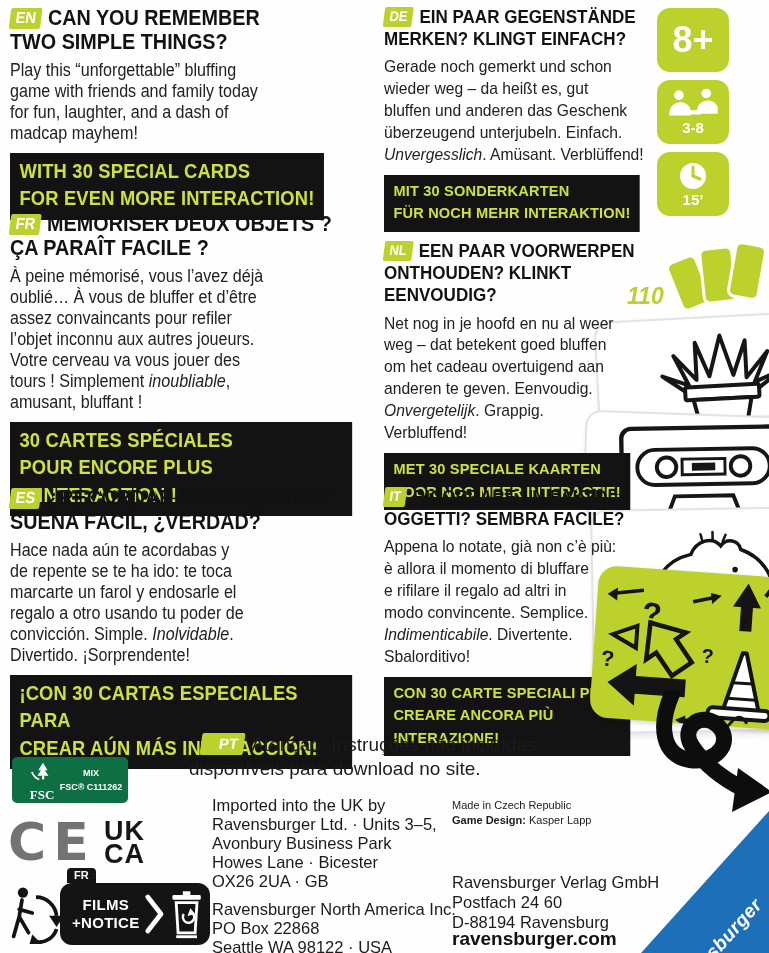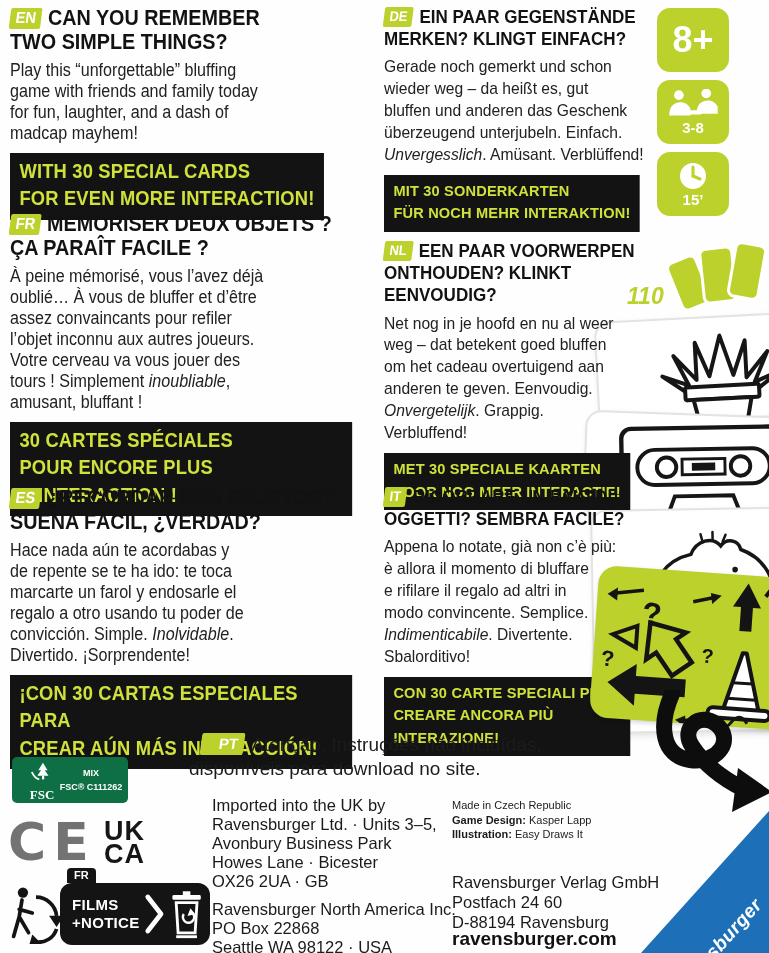--- a/index.html
+++ b/index.html
@@ -73,21 +73,21 @@
   #fsc .fsc-mix{font-size:9px;font-weight:bold;margin-bottom:4px;}
   #fsc .fsc-code{font-size:9px;font-weight:bold;white-space:nowrap;}
   #ce{position:absolute;left:8px;top:816px;font-family:"DejaVu Sans", sans-serif;font-size:52px;font-weight:600;
     letter-spacing:7px;color:#737373;line-height:1;z-index:2;}
   #ukca{position:absolute;left:104px;top:820px;font-size:27px;font-weight:800;line-height:.85;letter-spacing:1px;color:#161616;z-index:2;}
   #triman{position:absolute;left:8px;top:884px;z-index:2;}
   #films{position:absolute;left:60px;top:868px;z-index:2;}
   #films .fr-tab{position:absolute;left:7px;top:0;background:#141414;color:#fff;font-weight:bold;font-size:11px;
     padding:1px 7px 2px;border-radius:4px 4px 0 0;}
   #films .films-main{position:absolute;left:0;top:15px;display:flex;align-items:center;background:#141414;
-    border-radius:12px;height:62px;width:150px;padding:0 4px 0 12px;box-sizing:border-box;}
+    border-radius:12px;height:62px;width:150px;padding:0 4px 0 12px;box-sizing:border-box;text-align:center;}
   #films .films-text{color:#fff;font-weight:bold;font-size:15px;line-height:1.2;letter-spacing:.3px;}
 
   
   .addr{position:absolute;font-size:16.5px;line-height:1.15;white-space:pre-line;color:#1b1b1b;z-index:2;}
   #addr-uk{left:212px;top:796px;}
   #addr-us{left:212px;top:900px;}
   #credits{position:absolute;left:452px;top:798px;font-size:11px;line-height:1.32;color:#1b1b1b;z-index:2;}
   #publisher{position:absolute;left:452px;top:872px;font-size:16.5px;line-height:1.22;white-space:pre-line;color:#1b1b1b;z-index:2;}
   #website{position:absolute;left:452px;top:928px;font-size:19px;font-weight:bold;color:#111;z-index:2;}
 
@@ -330,21 +330,20 @@
 Avonbury Business Park
 Howes Lane · Bicester
 OX26 2UA · GB</div>
 <div class="addr" id="addr-us">Ravensburger North America Inc.
 PO Box 22868
 Seattle WA 98122 · USA</div>
 
 <div id="credits">
   <div>Made in Czech Republic</div>
   <div><span class="b">Game Design: </span><span>Kasper Lapp</span></div>
-  <div><span class="b">Illustration: </span><span>Easy Draws It</span></div>
 </div>
 <div id="publisher">Ravensburger Verlag GmbH
 Postfach 24 60
 D-88194 Ravensburg</div>
 <div id="website">ravensburger.com</div>
 
 <div id="tri">
   <span>Ravensburger</span>
 </div>
 

